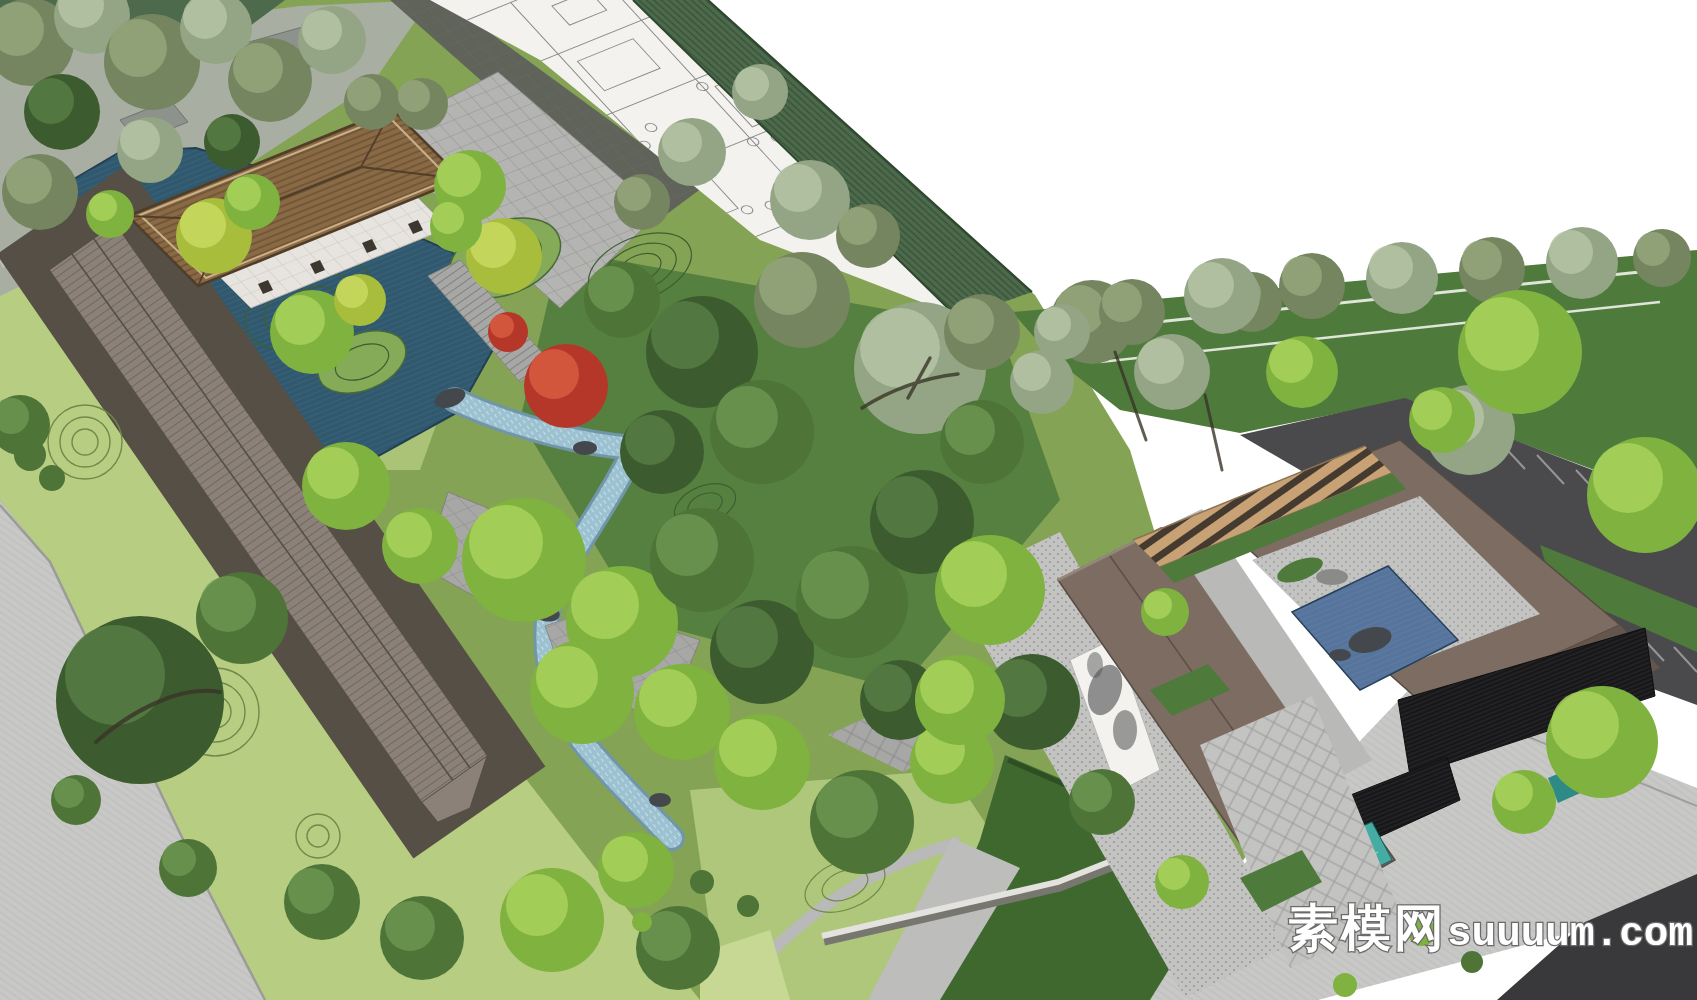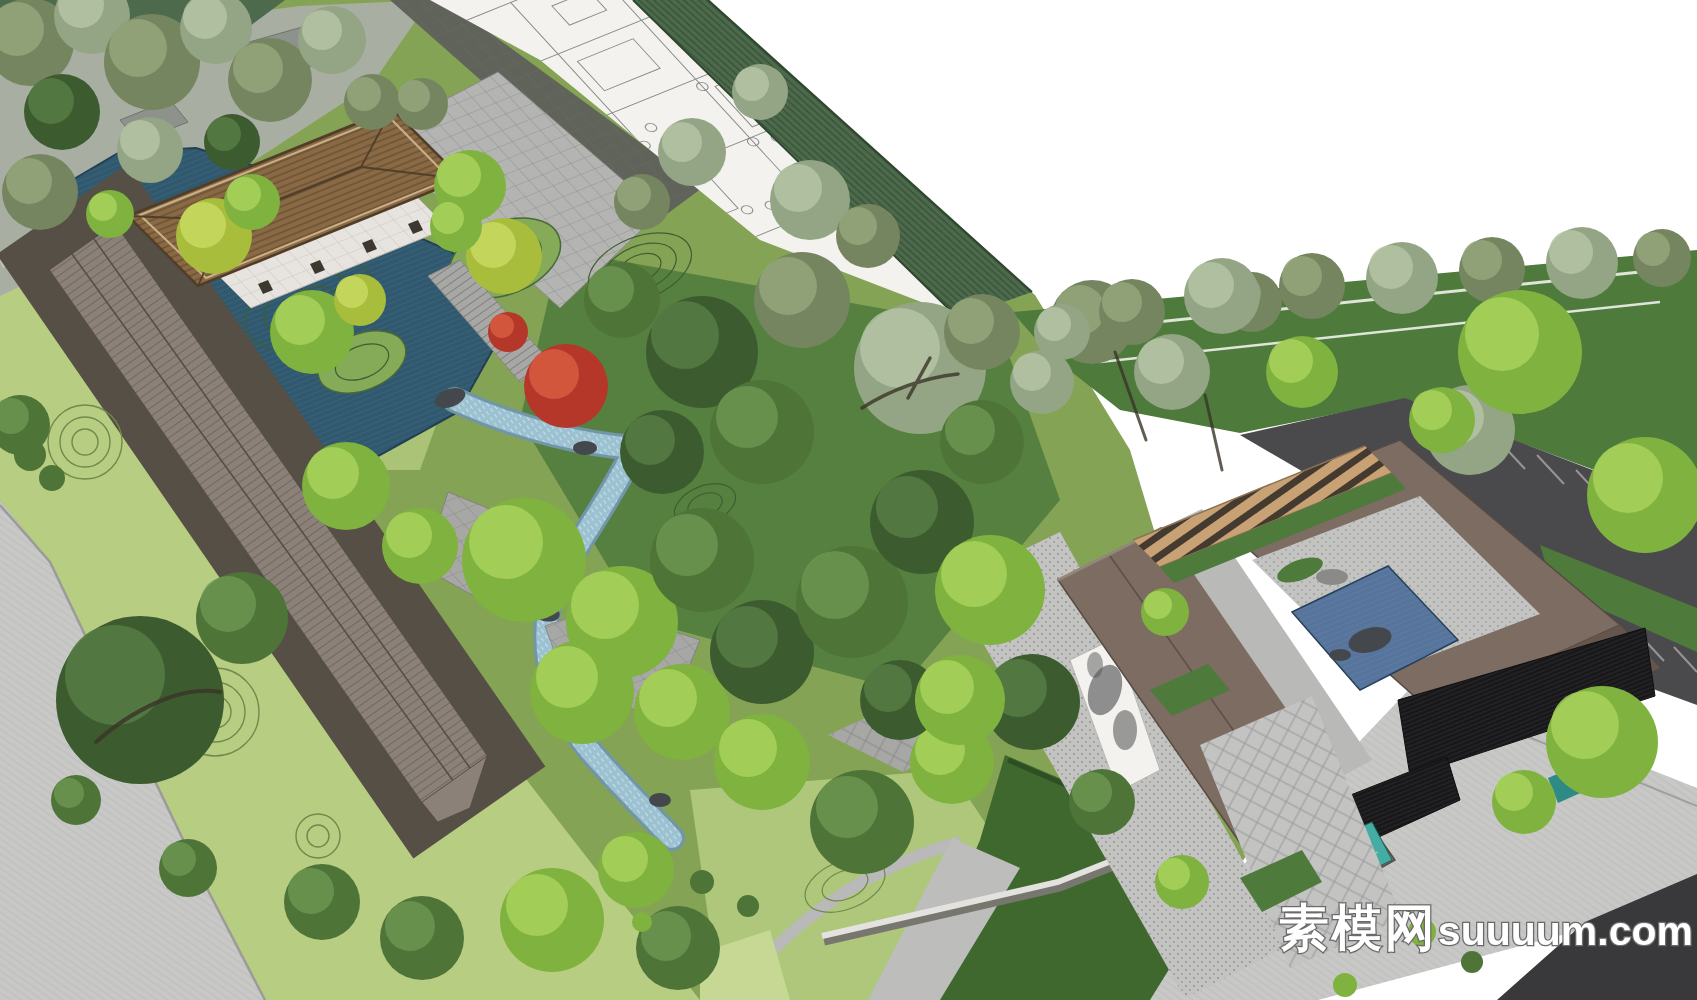--- a/index.html
+++ b/index.html
@@ -1,17 +1,17 @@
 <!DOCTYPE html>
 <html style="--white: #ffffff; --road_light: #c8c8c6; --road_dark: #4a4a4c; --corner_dark: #39393b; --lawn_light: #b7cd82; --lawn_mid: #85a355; --lawn_green: #4e7a3c; --lawn_dark: #3f682f; --mound_light: #aec77a; --island: #86ab58; --hedge: #4d6b4c; --pond: #30596f; --stream: #9cc2d2; --stream_edge: #7096a8; --pool_blue: #56749c; --pool_teal: #45aca4; --rock: #44484c; --pave_light: #c3c3c1; --pave_mid: #a7a7a5; --roof_tile: #5f6359; --walk_roof: #8b8178; --walk_edge: #564f45; --pavilion_roof: #8a6a45; --pavilion_dark: #523f2a; --platform: #e7e4df; --building: #7c6c62; --building_dark: #64564d; --wall_white: #f3f2ef; --pergola: #c8a274; --pergola_dark: #443a2f; --canopy: #222225; --plan_line: #8a8a8a; --contour: #3e5e32; --contour_light: #6f8a4a; --trunk: #3a3428; --tree_bright: #7fb23e; --tree_bright_hi: #a8d15c; --tree_yellow: #a9bd3c; --tree_yellow_hi: #c8da60; --tree_olive: #75855f; --tree_olive_hi: #95a57b; --tree_sage: #93a584; --tree_sage_hi: #b4c3a5; --tree_dark: #4e7438; --tree_dark_hi: #6c9551; --tree_deep: #3c5c2f; --tree_deep_hi: #567b43; --tree_red: #b5372a; --tree_red_hi: #d65c3f; --wm_fill: #ffffff; --wm_outline: #6e6e6e;"><head>
 <meta charset="utf-8">
 <style>
   html,body{margin:0;padding:0;background:#ffffff;}
   .stage{position:relative;width:1697px;height:1000px;overflow:hidden;background:var(--white,#fff);
-         font-family:Liberation Sans, sans-serif;}
+         font-family:Liberation Mono, monospace;}
   svg{display:block}
   
   .f-white{fill:var(--white)} .f-base{fill:var(--lawn_mid)} .f-lawnL{fill:var(--lawn_light)}
   .f-lawnG{fill:var(--lawn_green)} .f-lawnD{fill:var(--lawn_dark)} .f-mound{fill:var(--mound_light)}
   .f-roadL{fill:var(--road_light)} .f-roadD{fill:var(--road_dark)} .f-corner{fill:var(--corner_dark)}
   .f-hedge{fill:var(--hedge)} .f-pond{fill:var(--pond)} .f-stream{stroke:var(--stream)}
   .f-streamE{stroke:var(--stream_edge)} .f-poolB{fill:var(--pool_blue)} .f-poolT{fill:var(--pool_teal)}
   .f-rock{fill:var(--rock)} .f-paveL{fill:var(--pave_light)} .f-paveM{fill:var(--pave_mid)}
   .f-rooft{fill:var(--roof_tile)} .f-walkE{stroke:var(--walk_edge)}
   .f-pav{fill:var(--pavilion_roof)} .f-plat{fill:var(--platform)} .f-bld{fill:var(--building)}

